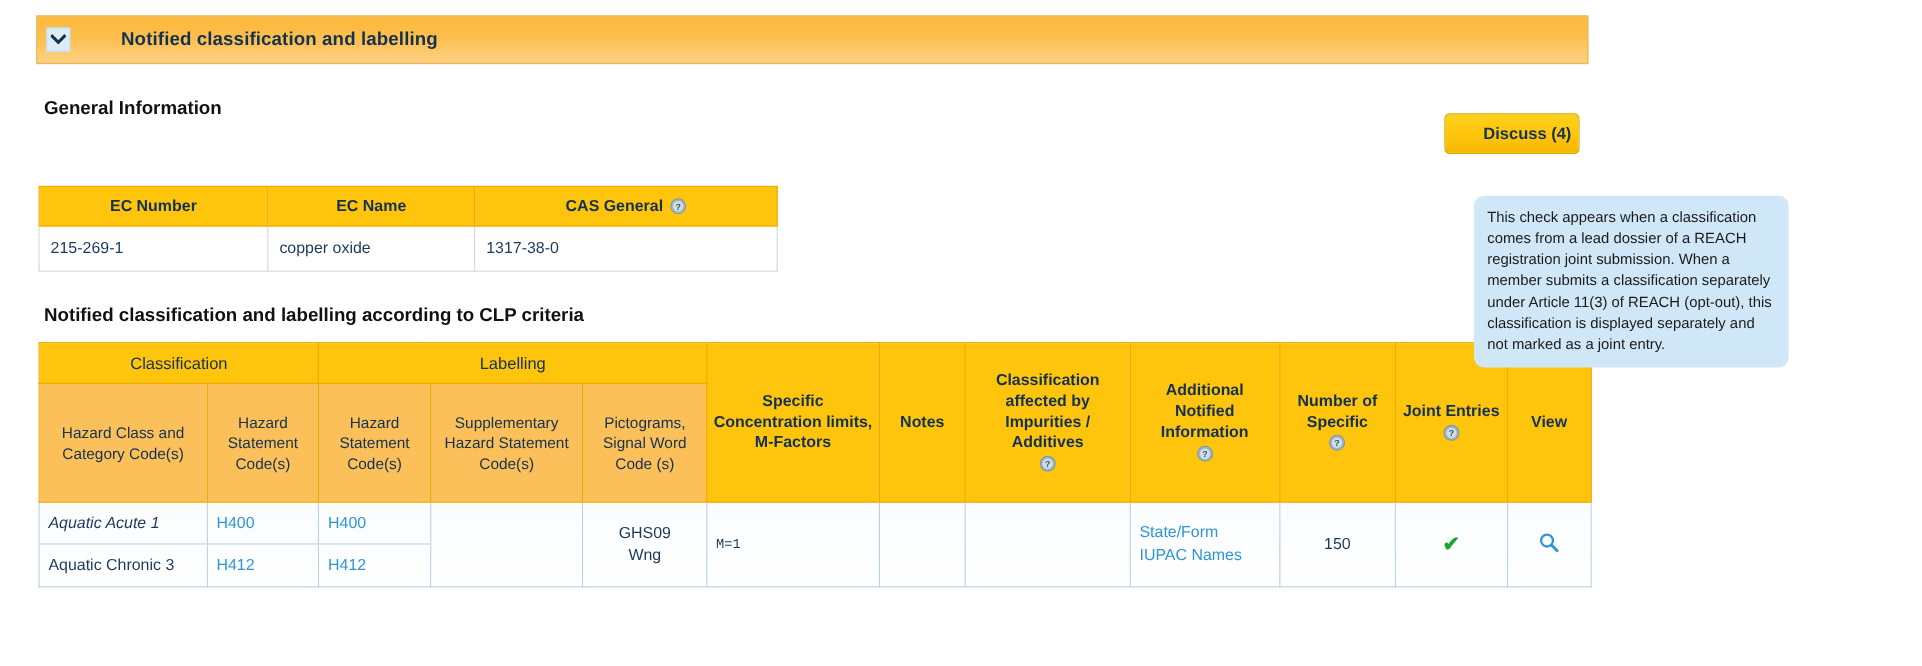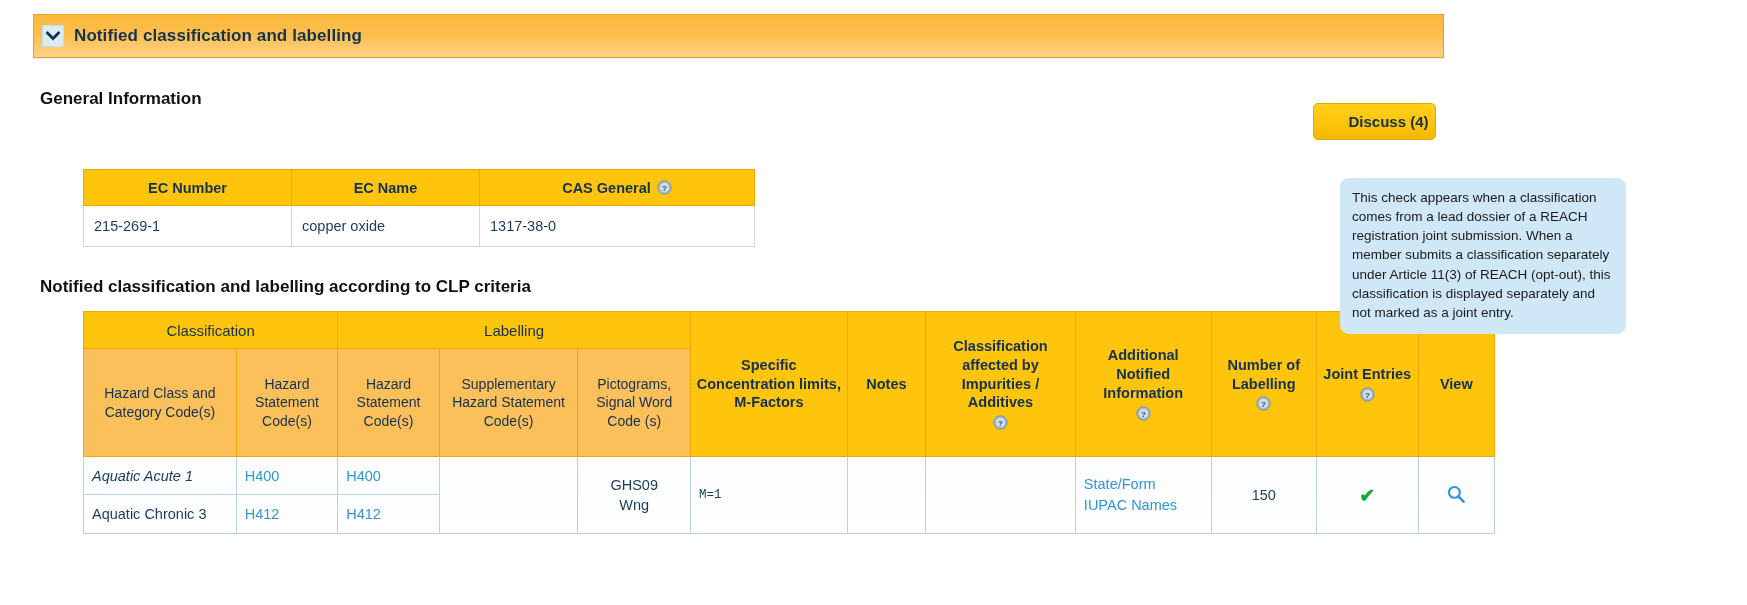--- a/index.html
+++ b/index.html
@@ -15,20 +15,21 @@
 
   
   .panel-header {
     position: absolute; left: 33px; top: 14px;
     width: 1411px; height: 44px;
     background: linear-gradient(to bottom, #fcb93c 0%, #fcbe4c 45%, #fdd185 100%);
     border: 1px solid #e8a21f;
     display: flex; align-items: center;
     padding-left: 8px;
     box-shadow: 0 1px 0 rgba(0,0,0,0.06);
+    gap: 36px;
   }
   .chevron-box {
     width: 22px; height: 22px;
     background: #dcecf7;
     border: 1px solid #c4dcee;
     display: flex; align-items: center; justify-content: center;
     margin-right: 10px; flex: none;
     cursor: pointer;
   }
   .chevron-box svg { display: block; }
@@ -52,21 +53,21 @@
     width: 123px; height: 37px;
     background: linear-gradient(to bottom, #ffd11a 0%, #ffc40c 55%, #f5b800 100%);
     border: 1px solid #e0a900;
     border-radius: 5px;
     display: flex; align-items: center; justify-content: center;
     font-size: 15px; font-weight: bold; color: #143250;
     cursor: pointer; white-space: nowrap; padding-left: 28px;
   }
 
   
-  table { border-collapse: collapse; margin-left: 48px; }
+  table { border-collapse: collapse; }
   .gi-table {
     position: absolute; left: 35px; top: 169px;
     width: 671px;
     table-layout: fixed;
   }
   .gi-table th {
     background: #ffc40c;
     border: 1px solid #f0a800;
     height: 36px;
     font-size: 14.5px; font-weight: bold; color: #143250;
@@ -240,21 +241,21 @@
           <br>
           <span class="help-icon">
             <svg width="15" height="15" viewBox="0 0 16 16" aria-hidden="true">
               <circle cx="8" cy="8" r="7.2" fill="#9fb6c8" stroke="#7d94a6" stroke-width="1"></circle>
               <circle cx="8" cy="8" r="5" fill="#cfdde7"></circle>
               <text x="8" y="11.4" font-size="8.5" font-family="Liberation Sans, sans-serif" font-weight="bold" fill="#2b4c66" text-anchor="middle">?</text>
             </svg>
           </span>
         </th>
         <th class="tall" rowspan="2">
-          <span>Number of Labelling</span>
+          <span>Number of Specific</span>
           <br>
           <span class="help-icon">
             <svg width="15" height="15" viewBox="0 0 16 16" aria-hidden="true">
               <circle cx="8" cy="8" r="7.2" fill="#9fb6c8" stroke="#7d94a6" stroke-width="1"></circle>
               <circle cx="8" cy="8" r="5" fill="#cfdde7"></circle>
               <text x="8" y="11.4" font-size="8.5" font-family="Liberation Sans, sans-serif" font-weight="bold" fill="#2b4c66" text-anchor="middle">?</text>
             </svg>
           </span>
         </th>
         <th class="tall" rowspan="2">

